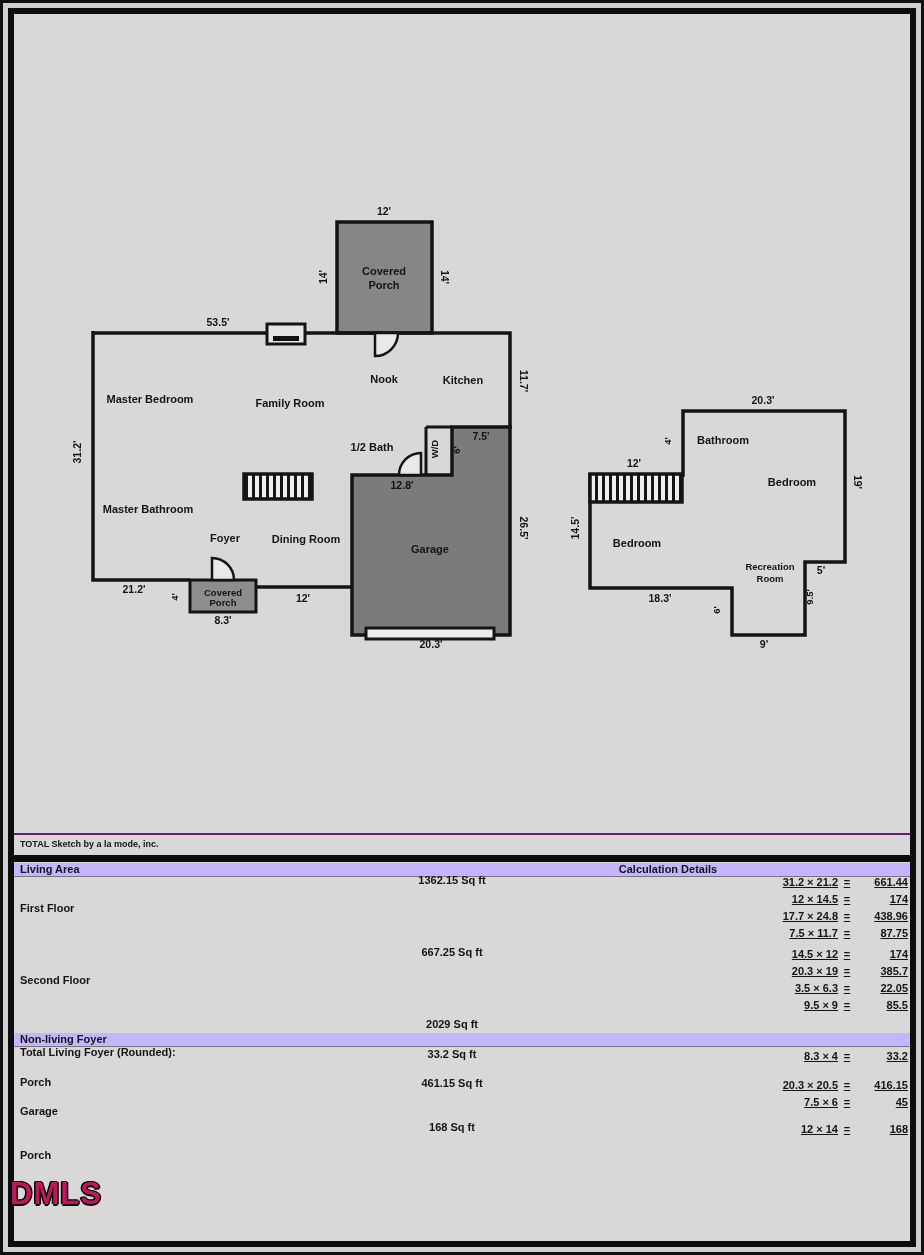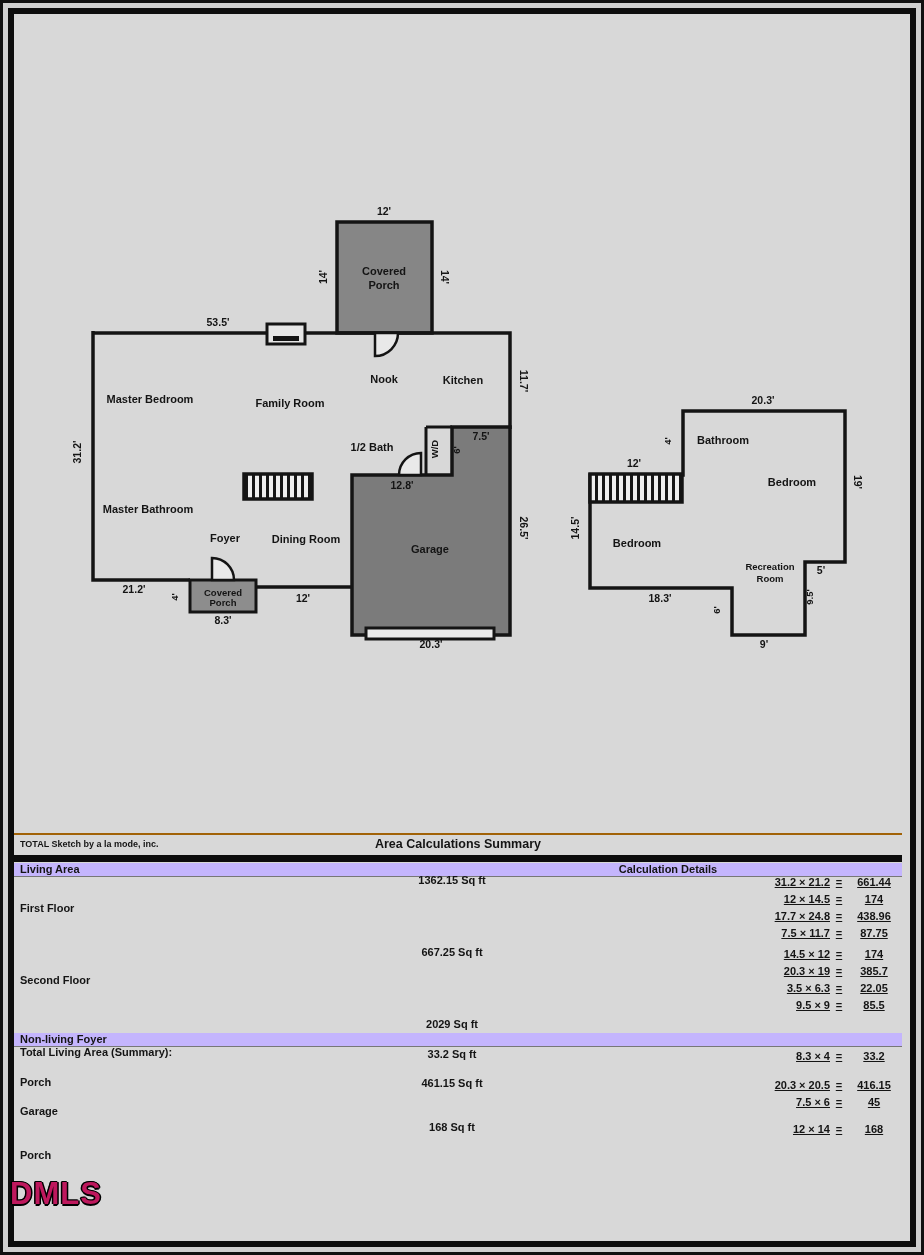--- a/index.html
+++ b/index.html
@@ -10,35 +10,35 @@
   .page-edge{position:absolute;inset:0;border:3px solid #101010;pointer-events:none;z-index:5;}
   .frame{position:absolute;inset:8px;border:6px solid #0d0d0d;background:#d8d8d8;}
   
   #sketch{position:absolute;left:0;top:0;z-index:2;}
   text{fill:#141414;font-family:"Liberation Sans",sans-serif;font-weight:bold;}
   .room{font-size:11px;}
   .room-sm{font-size:9.5px;}
   .dim{font-size:10.5px;}
   .dim-sm{font-size:9.5px;}
   
-  #summary{position:absolute;left:14px;right:22px;top:833px;height:360px;border-top:2px solid #a16207;z-index:3;font-weight:bold;}
+  #summary{position:absolute;left:14px;right:14px;top:833px;height:360px;border-top:2px solid #701a75;z-index:3;font-weight:bold;}
   .vendor{position:absolute;left:6px;top:4px;font-size:9px;font-weight:bold;}
   .sum-title{position:absolute;left:0;right:0;top:2px;text-align:center;font-size:12.5px;font-weight:bold;}
   .blackbar{position:absolute;left:0;right:0;top:20px;height:7px;background:#0c0c0c;}
   .graybar{position:absolute;left:0;right:0;height:13px;background:#c4b5fd;border-bottom:1px solid #777;}
   .graybar .gh{position:absolute;left:6px;top:0;font-size:11px;}
   .graybar .gh2{position:absolute;left:544px;width:220px;top:0;text-align:center;font-size:11px;}
   .trow{position:absolute;left:0;right:0;font-size:11px;}
   .lbl{position:absolute;left:6px;top:0;white-space:nowrap;margin-top:28px;}
   .val{position:absolute;left:363px;width:150px;top:0;text-align:center;white-space:nowrap;}
   .calcs{position:absolute;right:2px;top:0;}
   .cl{display:flex;line-height:17px;text-decoration:underline;}
   .ce{width:82px;text-align:right;white-space:nowrap;}
   .cq{width:18px;text-align:center;}
-  .cr{width:52px;text-align:center;white-space:nowrap;}
+  .cr{width:52px;text-align:right;white-space:nowrap;}
   
   #logo{
     position:absolute;left:10px;top:1176px;z-index:6;
     font-size:31px;font-weight:bold;letter-spacing:1px;color:#be185d;
     text-shadow:-1.5px 0 0 #000,1.5px 0 0 #000,0 -1.5px 0 #000,0 1.5px 0 #000,1px 1px 0 #000,-1px -1px 0 #000;
   }
 </style>
 </head>
 <body>
 
@@ -123,21 +123,20 @@
     <text class="dim" x="579" y="528" text-anchor="middle" transform="rotate(-90 579 528)">14.5'</text>
     <text class="dim" x="660" y="602" text-anchor="middle">18.3'</text>
     <text class="dim-sm" x="720" y="610" text-anchor="middle" transform="rotate(-90 720 610)">6'</text>
     <text class="dim" x="764" y="648" text-anchor="middle">9'</text>
     <text class="dim" x="821" y="574" text-anchor="middle">5'</text>
     <text class="dim-sm" x="813" y="597" text-anchor="middle" transform="rotate(-90 813 597)">9.5'</text>
   </svg>
 
   <div id="summary">
     <div class="vendor">TOTAL Sketch by a la mode, inc.</div>
-    <div class="sum-title">Area Calculations Summary</div>
     <div class="blackbar"></div>
 
     <div class="graybar" style="top:28px;">
       <span class="gh">Living Area</span>
       <span class="gh2">Calculation Details</span>
     </div>
 
     <div class="trow" style="top:39px;">
       <span class="lbl">First Floor</span>
       <span class="val">1362.15 Sq ft</span>
@@ -186,21 +185,21 @@
           </div>
         <div class="cl">
             <span class="ce">9.5 × 9</span>
             <span class="cq">=</span>
             <span class="cr">85.5</span>
           </div>
       </div>
     </div>
 
     <div class="trow" style="top:183px;">
-      <span class="lbl">Total Living Area (Summary):</span>
+      <span class="lbl">Total Living Foyer (Rounded):</span>
       <span class="val">2029 Sq ft</span>
     </div>
 
     <div class="graybar" style="top:198px;">
       <span class="gh">Non-living Foyer</span>
     </div>
 
     <div class="trow" style="top:213px;">
       <span class="lbl">Porch</span>
       <span class="val">33.2 Sq ft</span>

